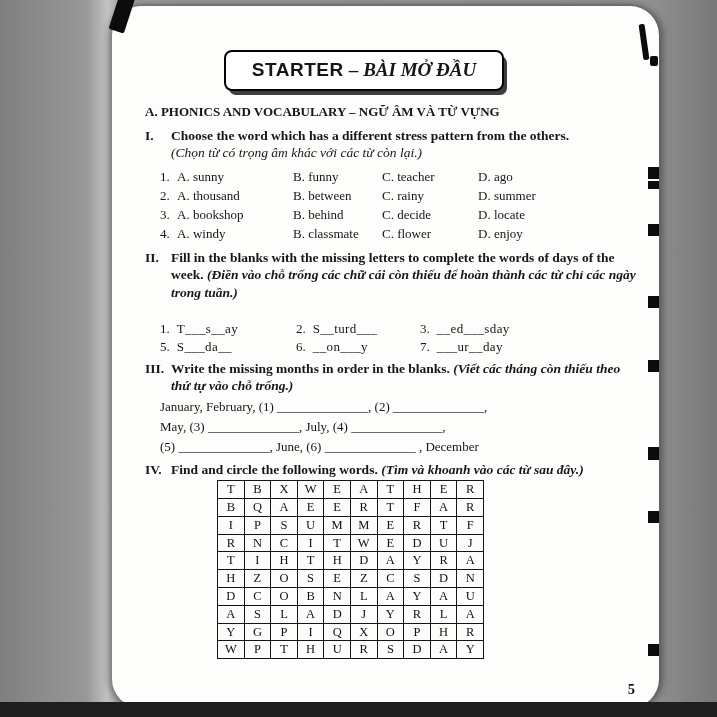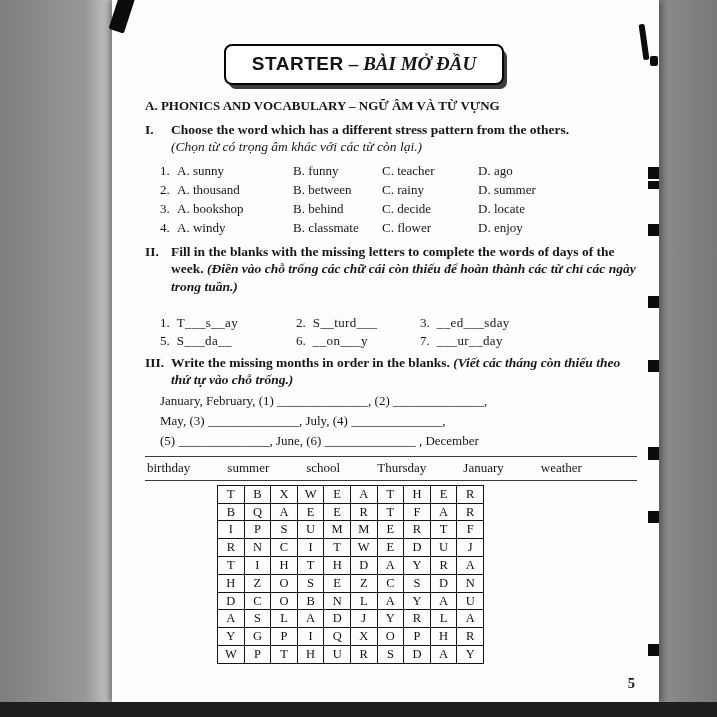--- a/index.html
+++ b/index.html
@@ -2,23 +2,24 @@
 <html><head>
 <meta charset="utf-8">
 <style>
   html,body{margin:0;padding:0;background:#8a8a8a;}
   .scan{
     position:relative;width:717px;height:717px;overflow:hidden;
     background:linear-gradient(90deg,#7f7f7f 0%,#989898 12%,#c2c2c2 15%,#9a9a9a 17%,#8f8f8f 91%,#787878 100%);
     font-family:"Liberation Serif", serif;color:#161616;
   }
   .page{
-    position:absolute;left:112px;top:0;width:547px;height:702px;
+    position:absolute;left:112px;top:6px;width:547px;height:702px;
     background:#fdfdfb;
     box-shadow:-4px 0 6px rgba(0,0,0,.3),4px 0 6px rgba(0,0,0,.35);
+    border-radius:29px;
   }
   .bottom-bar{position:absolute;left:0;bottom:0;width:717px;height:15px;background:#1e1e1e;}
   .content{position:absolute;left:33px;top:0;width:492px;}
 
   
   .banner{
     width:268px;margin:44px 0 0 79px;background:#fff;
     border:2px solid #050505;border-radius:8px;
     box-shadow:4px 5px 0 -1px #3d3d3d;
     text-align:center;padding:7px 4px 8px;white-space:nowrap;
@@ -164,27 +165,26 @@
           </div>
         </div>
         <div class="month-lines">
           <div>January, February, (1) ______________, (2) ______________,</div>
           <div>May, (3) ______________, July, (4) ______________,</div>
           <div>(5) ______________, June, (6) ______________ , December</div>
         </div>
       </div>
 
       <div>
-        <div class="word-bar">
-          <span>birthday</span>
-          <span>summer</span>
-          <span>school</span>
-          <span>Thursday</span>
-          <span>January</span>
-          <span>weather</span>
+        <div class="ex-head">
+          <span class="ex-num">IV.</span>
+          <div class="ex-text">
+            <span class="en-b">Find and circle the following words.</span>
+            <span class="vi-bi">(Tìm và khoanh vào các từ sau đây.)</span>
+          </div>
         </div>
         <div class="ws">
             <div class="ws-row">
               <div class="ws-cell">T</div>
               <div class="ws-cell">B</div>
               <div class="ws-cell">X</div>
               <div class="ws-cell">W</div>
               <div class="ws-cell">E</div>
               <div class="ws-cell">A</div>
               <div class="ws-cell">T</div>

